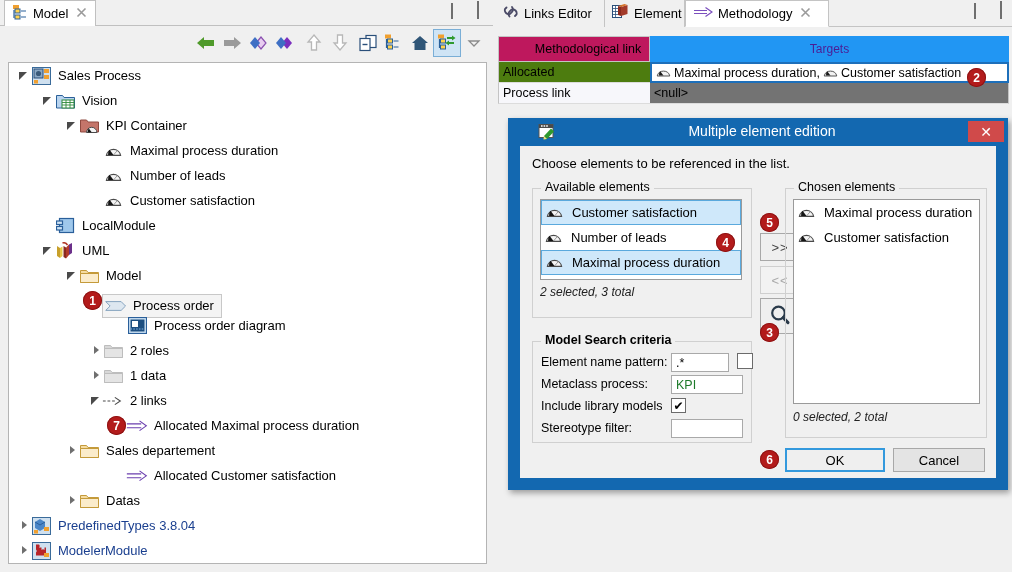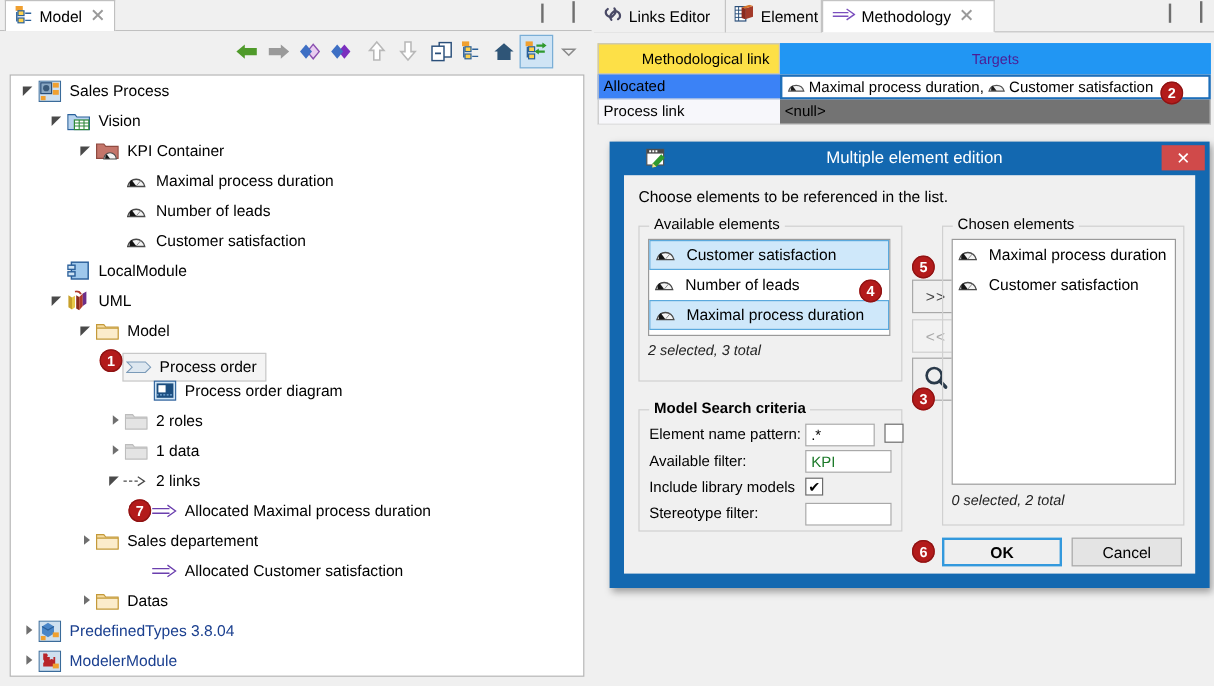--- a/index.html
+++ b/index.html
@@ -57,24 +57,24 @@
   
   .right-panel{position:absolute;left:495px;top:0;width:517px;height:572px;background:#f0f0f0;}
   .rtabstrip{position:absolute;left:0;top:0;width:517px;height:27px;background:#f0f0f0;}
   .rtab{position:absolute;top:0;height:27px;display:flex;align-items:center;gap:5px;padding:0 7px;box-sizing:border-box;font-size:13px;}
   .rtab.inactive{background:#f0f0f0;border-right:1px solid #c4c4c4;}
   .rtab.active{background:#fff;border:1px solid #c4c4c4;border-bottom:1px solid #fff;}
   .rtabline{position:absolute;left:0;top:26px;width:517px;height:1px;background:#c4c4c4;}
 
   .grid{position:absolute;left:3px;top:36px;width:511px;height:70px;}
   .ghead{display:flex;height:26px;}
-  .ghead .c1{width:152px;background:#fde047;border:1px solid #c4c4c4;box-sizing:border-box;display:flex;align-items:center;justify-content:center;font-size:12.5px;padding-left:28px;}
+  .ghead .c1{width:152px;background:#be185d;border:1px solid #c4c4c4;box-sizing:border-box;display:flex;align-items:center;justify-content:center;font-size:12.5px;padding-left:28px;}
   .ghead .c2{flex:1;background:#2196f3;color:#4c1d95;border:1px solid #2196f3;box-sizing:border-box;display:flex;align-items:center;justify-content:center;font-size:12px;}
   .grow{display:flex;height:21px;align-items:stretch;}
-  .grow .c1{width:152px;background:#3b82f6;border-left:1px solid #c4c4c4;border-bottom:1px solid #dcdcdc;box-sizing:border-box;display:flex;align-items:center;padding-left:4px;font-size:12.5px;}
+  .grow .c1{width:152px;background:#4d7c0f;border-left:1px solid #c4c4c4;border-bottom:1px solid #dcdcdc;box-sizing:border-box;display:flex;align-items:center;padding-left:4px;font-size:12.5px;}
   .grow.alt .c1{background:#f7f7fb;}
   .grow .c2{flex:1;background:#fff;box-sizing:border-box;display:flex;align-items:center;padding-left:4px;gap:3px;font-size:12.5px;border-bottom:1px solid #dcdcdc;border-right:1px solid #c4c4c4;}
   .grow.alt .c2{background:#737373;}
   .grow.focus .c2{border:2px solid #1d6fba;}
 
   
   .dialog{position:absolute;left:508px;top:118px;width:500px;height:372px;background:#1368b0;
           box-shadow:2px 3px 6px rgba(0,0,0,.35);}
   .dlg-title{height:26px;display:flex;align-items:center;position:relative;margin-left:20px;}
   .dlg-title-icon{margin-left:10px;width:18px;height:18px;display:flex;align-items:center;justify-content:center;}
@@ -634,29 +634,29 @@
         <span class="count" style="left:7px;top:221px;">0 selected, 2 total</span>
       </div>
 
       <div class="gbox" style="left:12px;top:195px;width:218px;height:100px;">
         <span class="gbox-title bold">Model Search criteria</span>
 
         <span class="crit-row" style="left:8px;top:13px;">Element name pattern:</span>
         <span class="tf" style="left:138px;top:11px;width:58px;">.*</span>
         <span class="chk empty" style="left:204px;top:11px;"></span>
 
-        <span class="crit-row" style="left:8px;top:35px;">Available filter:</span>
+        <span class="crit-row" style="left:8px;top:35px;">Metaclass process:</span>
         <span class="tf green" style="left:138px;top:33px;width:72px;">KPI</span>
 
         <span class="crit-row" style="left:8px;top:57px;">Include library models</span>
         <span class="chk" style="left:138px;top:56px;">✔</span>
 
         <span class="crit-row" style="left:8px;top:79px;">Stereotype filter:</span>
         <span class="tf" style="left:138px;top:77px;width:72px;"></span>
       </div>
 
-      <div class="dlgbtn ok" style="left:265px;top:302px;width:100px;font-weight:bold;">OK</div>
+      <div class="dlgbtn ok" style="left:265px;top:302px;width:100px;">OK</div>
       <div class="dlgbtn cancel" style="left:373px;top:302px;width:92px;">Cancel</div>
       <div class="badge" style="left:240px;top:304px;">6</div>
     </div>
   </div>
 
 </div>
 
 </body></html>

